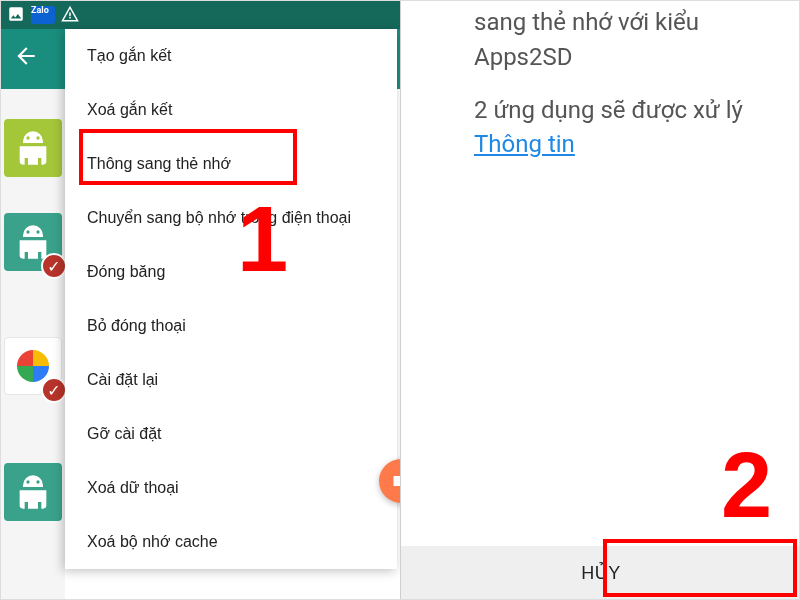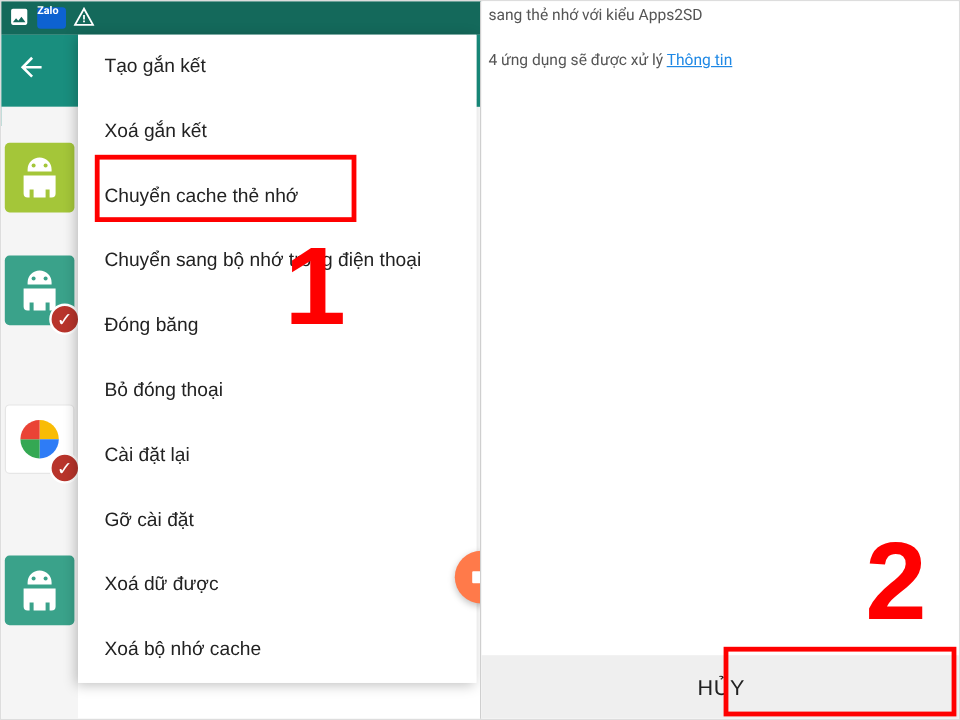--- a/index.html
+++ b/index.html
@@ -64,21 +64,21 @@
   }
 
   
   .red-box { position: absolute; border: 4px solid #ff0000; pointer-events: none; }
   .red-num {
     position: absolute; color: #ff0000; font-weight: 900; font-family: Arial, sans-serif;
     pointer-events: none;
   }
 
   
-  .rp-body { padding: 4px 18px 0 6px; font-size: 13px; color: #555; line-height: 1.45; }
+  .rp-body { padding: 4px 18px 0 25px; font-size: 24px; color: #555; line-height: 1.45; margin-left: 48px; }
   .rp-link { color: #1e88e5; }
   .rp-footer {
     position: absolute; bottom: 0; left: 0; right: 0; height: 55px;
     display: flex;
   }
   .rp-btn {
     flex: 1; background: #efefef; border: none; font-size: 18px; color: #222;
     letter-spacing: .5px;
   }
   .rp-btn + .rp-btn { border-left: 1px solid #d7d7d7; }
@@ -159,27 +159,27 @@
       <svg class="droid droid-svg" viewBox="0 0 24 24">
           <path d="M6 8a6 6 0 0 1 12 0v1H6V8zm-2 3h16v9a2 2 0 0 1-2 2h-1v-4h-2v4H9v-4H7v4H6a2 2 0 0 1-2-2v-9z"></path>
           <circle cx="9" cy="6" r="1" fill="#3aa28a"></circle>
           <circle cx="15" cy="6" r="1" fill="#3aa28a"></circle>
         </svg>
     </div>
 
     <div class="menu">
       <button class="menu-item">Tạo gắn kết</button>
       <button class="menu-item">Xoá gắn kết</button>
-      <button class="menu-item">Chuyển cache thẻ nhớ</button>
+      <button class="menu-item">Thông sang thẻ nhớ</button>
       <button class="menu-item">Chuyển sang bộ nhớ trong điện thoại</button>
       <button class="menu-item">Đóng băng</button>
       <button class="menu-item">Bỏ đóng thoại</button>
       <button class="menu-item">Cài đặt lại</button>
       <button class="menu-item">Gỡ cài đặt</button>
-      <button class="menu-item">Xoá dữ được</button>
+      <button class="menu-item">Xoá dữ thoại</button>
       <button class="menu-item">Xoá bộ nhớ cache</button>
       
     </div>
 
     <div class="red-box" style="left:78px; top:128px; width:218px; height:56px;"></div>
     <div class="red-num" style="left:236px; top:186px; font-size:92px;">1</div>
 
     <div class="record-bubble">
       <svg width="20" height="20" viewBox="0 0 24 24">
           <path fill="#fff" d="M17 10.5V7a1 1 0 0 0-1-1H4a1 1 0 0 0-1 1v10a1 1 0 0 0 1 1h12a1 1 0 0 0 1-1v-3.5l4 4v-11l-4 4z"></path>
@@ -187,21 +187,21 @@
     </div>
   </div>
 
   <div class="divider"></div>
 
   <div class="pane pane-right">
     <div class="rp-body">
       <div>sang thẻ nhớ với kiểu Apps2SD</div>
       <div style="height:18px"></div>
       <div>
-        <span>4 ứng dụng sẽ được xử lý </span><a href="#" class="rp-link">Thông tin</a>
+        <span>2 ứng dụng sẽ được xử lý </span><a href="#" class="rp-link">Thông tin</a>
       </div>
     </div>
 
     <div class="rp-footer">
       <button class="rp-btn">HỦY</button>
     </div>
 
     <div class="red-box" style="left:202px; top:538px; width:194px; height:58px;"></div>
     <div class="red-num" style="left:320px; top:432px; font-size:92px;">2</div>
   </div>

